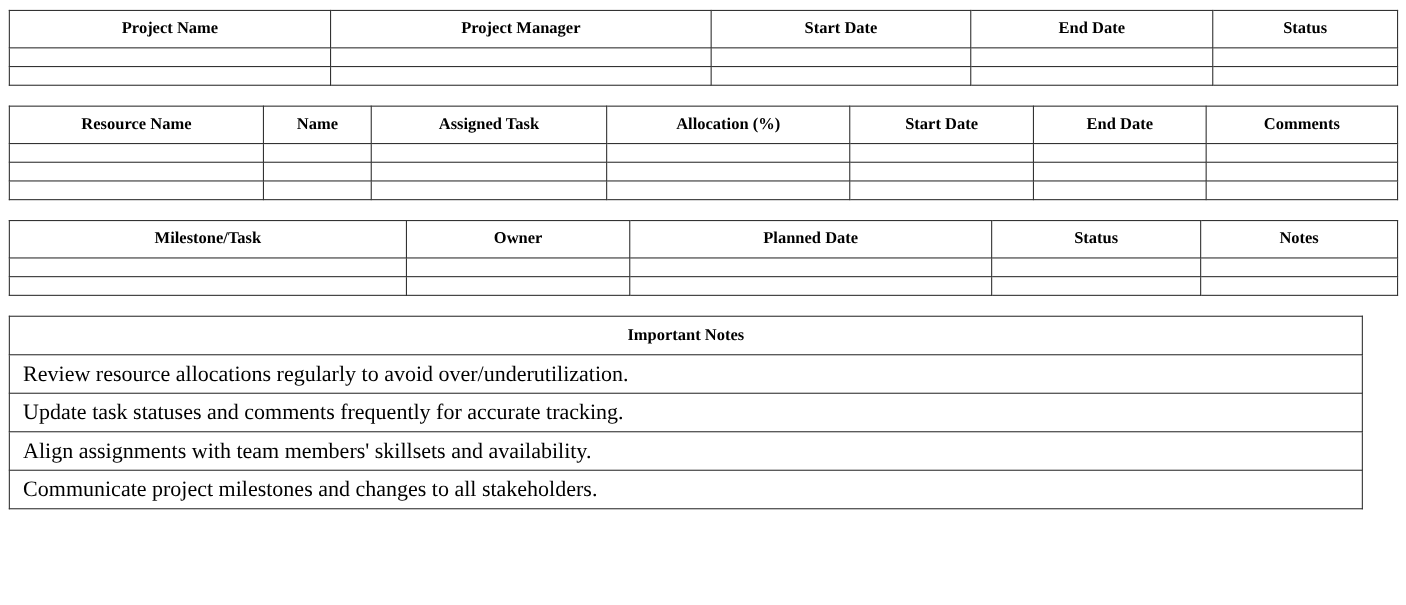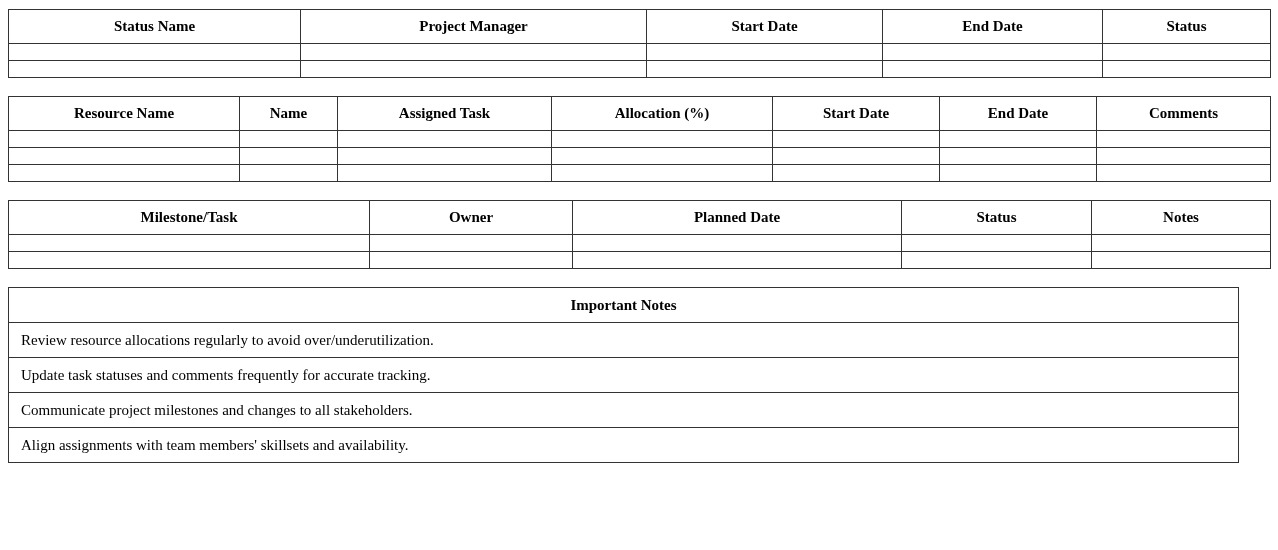--- a/index.html
+++ b/index.html
@@ -6,38 +6,38 @@
   body { width: 1278px; height: 550px; position: relative; font-family: "Liberation Serif", serif; color: #000; }
   .wrap { position: absolute; left: 8px; top: 9px; width: 1262px; }
   table { border-collapse: collapse; width: 1231px; table-layout: fixed; font-family: "Liberation Serif", serif; }
   th, td { border: 1px solid #333; padding: 0; }
   th { font-weight: bold; font-size: 15px; height: 33px; text-align: center; vertical-align: middle; }
   td.blank { height: 16px; }
   .t1 { margin-bottom: 18px; }
   .t2 { margin-bottom: 18px; font-family: Liberation Serif, serif; }
   .t3 { margin-bottom: 18px; }
   .notes th { height: 34px; }
-  .notes td { height: 34px; font-size: 15px; padding: 0 12px; text-align: left; vertical-align: middle; }
+  .notes td { height: 34px; font-size: 20px; padding: 0 12px; text-align: left; vertical-align: middle; }
 </style>
 </head>
 <body>
 
 <div class="wrap">
 
   <table class="t1">
     <colgroup>
       <col style="width:292px">
         <col style="width:346px">
         <col style="width:236px">
         <col style="width:220px">
         <col style="width:168px">
     </colgroup>
     <thead>
       <tr>
-        <th>Status Name</th>
+        <th>Project Name</th>
         <th>Project Manager</th>
         <th>Start Date</th>
         <th>End Date</th>
         <th>Status</th>
       </tr>
     </thead>
     <tbody>
       <tr>
         <td class="blank"></td>
         <td class="blank"></td>
@@ -149,21 +149,21 @@
       </tr>
     </thead>
     <tbody>
       <tr>
         <td>Review resource allocations regularly to avoid over/underutilization.</td>
       </tr>
       <tr>
         <td>Update task statuses and comments frequently for accurate tracking.</td>
       </tr>
       <tr>
-        <td>Communicate project milestones and changes to all stakeholders.</td>
+        <td>Align assignments with team members' skillsets and availability.</td>
       </tr>
       <tr>
-        <td>Align assignments with team members' skillsets and availability.</td>
+        <td>Communicate project milestones and changes to all stakeholders.</td>
       </tr>
     </tbody>
   </table>
 
 </div>
 
 </body></html>

